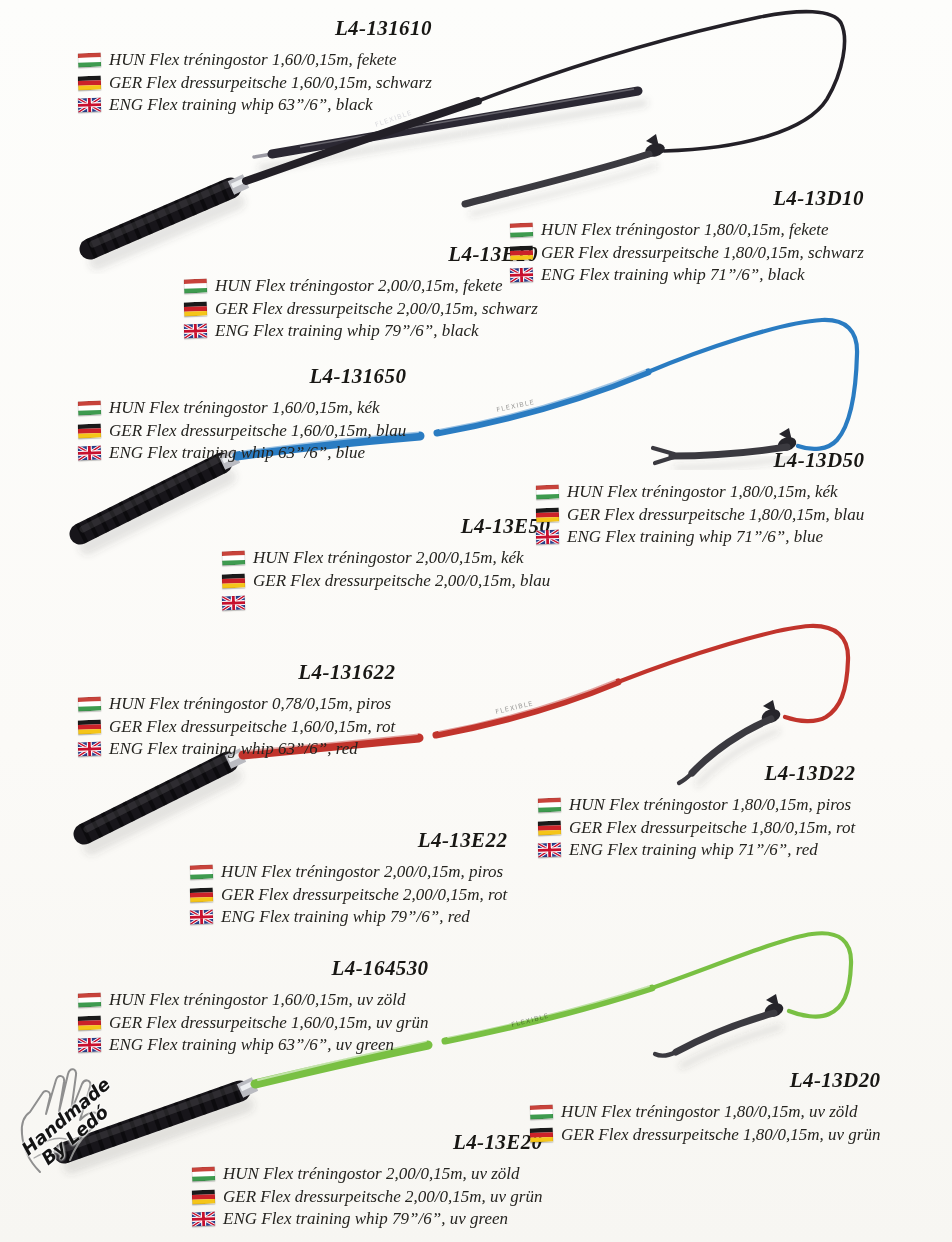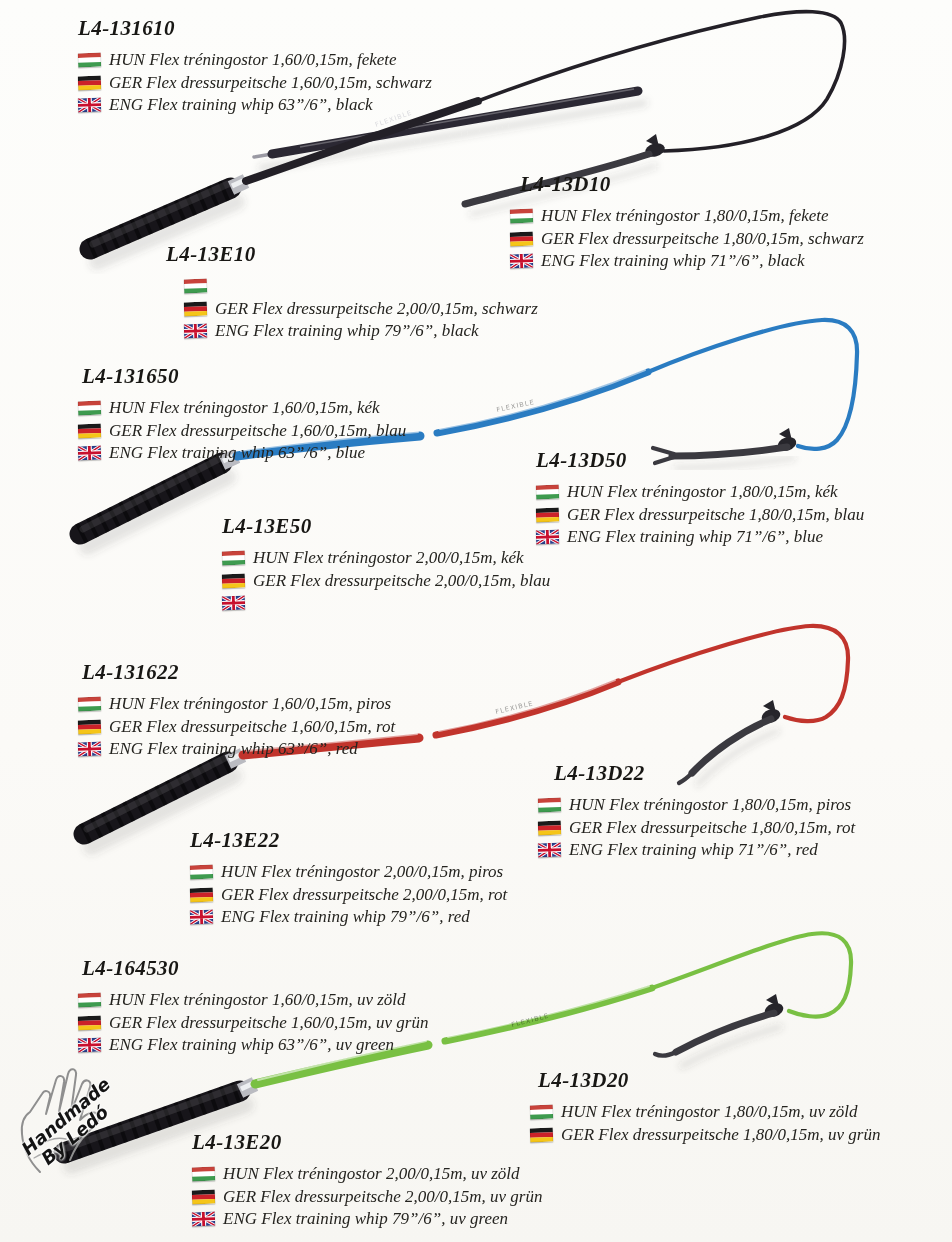--- a/index.html
+++ b/index.html
@@ -5,21 +5,21 @@
   html,body{margin:0;padding:0;}
   body{
     width:952px;height:1242px;position:relative;overflow:hidden;
     background:linear-gradient(180deg,#fdfdfb 0%,#fbfaf7 60%,#f7f6f2 100%);
     font-family:"Liberation Serif",serif;
   }
   .page{position:absolute;inset:0;}
   svg.whips{position:absolute;left:0;top:0;z-index:1;}
   .product{position:absolute;z-index:3;white-space:nowrap;}
   .code{
-    font-weight:bold;font-style:italic;font-size:21px;color:#181714;letter-spacing:.4px;
+    font-weight:bold;font-style:italic;font-size:21px;color:#181714;letter-spacing:.4px;text-align:right;
   }
   .lines{margin-top:8px;}
   .line{display:flex;align-items:center;height:22.5px;font-style:italic;
         font-size:17px;color:#24231f;}
   .flag{width:23px;height:14px;margin-right:8px;flex:none;display:inline-block;
         transform:rotate(-2deg);box-shadow:0 1px 1px rgba(0,0,0,.25);}
   .flag svg{display:block;}
 
   
   .handle{stroke:var(--handle);stroke-width:21;stroke-linecap:round;fill:none;}
@@ -198,20 +198,21 @@
     <div class="lines" style="margin-left: 18px;">
           <div class="line">
             <span class="flag">
               <svg width="23" height="14" viewBox="0 0 23 14">
           <rect width="23" height="4.7" y="0" fill="#c8433b"></rect>
           <rect width="23" height="4.7" y="4.7" fill="#ffffff"></rect>
           <rect width="23" height="4.6" y="9.4" fill="#3e9b4f"></rect>
           <rect width="23" height="14" fill="none" stroke="rgba(0,0,0,.25)" stroke-width="0.6"></rect>
         </svg>
             </span>
+            <span>HUN Flex tréningostor 2,00/0,15m, fekete</span>
           </div>
           <div class="line">
             <span class="flag">
               <svg width="23" height="14" viewBox="0 0 23 14">
           <rect width="23" height="4.7" y="0" fill="#1a1a1a"></rect>
           <rect width="23" height="4.7" y="4.7" fill="#cc2229"></rect>
           <rect width="23" height="4.6" y="9.4" fill="#f5c518"></rect>
           <rect width="23" height="14" fill="none" stroke="rgba(0,0,0,.25)" stroke-width="0.6"></rect>
         </svg>
             </span>
@@ -225,21 +226,21 @@
           <path d="M0,0 L23,14 M23,0 L0,14" stroke="#c8102e" stroke-width="1.3"></path>
           <path d="M11.5,0 V14 M0,7 H23" stroke="#ffffff" stroke-width="5"></path>
           <path d="M11.5,0 V14 M0,7 H23" stroke="#c8102e" stroke-width="2.8"></path>
           <rect width="23" height="14" fill="none" stroke="rgba(0,0,0,.25)" stroke-width="0.6"></rect>
         </svg>
             </span>
             <span>ENG Flex training whip 79”/6”, black</span>
           </div>
         </div>
   </div>
-      <div class="product" style="left: 510px; top: 172px;">
+      <div class="product" style="left: 510px; top: 186px;">
     <div class="code" style="margin-left: 10px;">L4-13D10</div>
     <div class="lines" style="margin-left: 0px;">
           <div class="line">
             <span class="flag">
               <svg width="23" height="14" viewBox="0 0 23 14">
           <rect width="23" height="4.7" y="0" fill="#c8433b"></rect>
           <rect width="23" height="4.7" y="4.7" fill="#ffffff"></rect>
           <rect width="23" height="4.6" y="9.4" fill="#3e9b4f"></rect>
           <rect width="23" height="14" fill="none" stroke="rgba(0,0,0,.25)" stroke-width="0.6"></rect>
         </svg>
@@ -396,21 +397,21 @@
     <div class="lines" style="margin-left: 0px;">
           <div class="line">
             <span class="flag">
               <svg width="23" height="14" viewBox="0 0 23 14">
           <rect width="23" height="4.7" y="0" fill="#c8433b"></rect>
           <rect width="23" height="4.7" y="4.7" fill="#ffffff"></rect>
           <rect width="23" height="4.6" y="9.4" fill="#3e9b4f"></rect>
           <rect width="23" height="14" fill="none" stroke="rgba(0,0,0,.25)" stroke-width="0.6"></rect>
         </svg>
             </span>
-            <span>HUN Flex tréningostor 1,60/0,15m, piros</span>
+            <span>HUN Flex tréningostor 0,78/0,15m, piros</span>
           </div>
           <div class="line">
             <span class="flag">
               <svg width="23" height="14" viewBox="0 0 23 14">
           <rect width="23" height="4.7" y="0" fill="#1a1a1a"></rect>
           <rect width="23" height="4.7" y="4.7" fill="#cc2229"></rect>
           <rect width="23" height="4.6" y="9.4" fill="#f5c518"></rect>
           <rect width="23" height="14" fill="none" stroke="rgba(0,0,0,.25)" stroke-width="0.6"></rect>
         </svg>
             </span>

